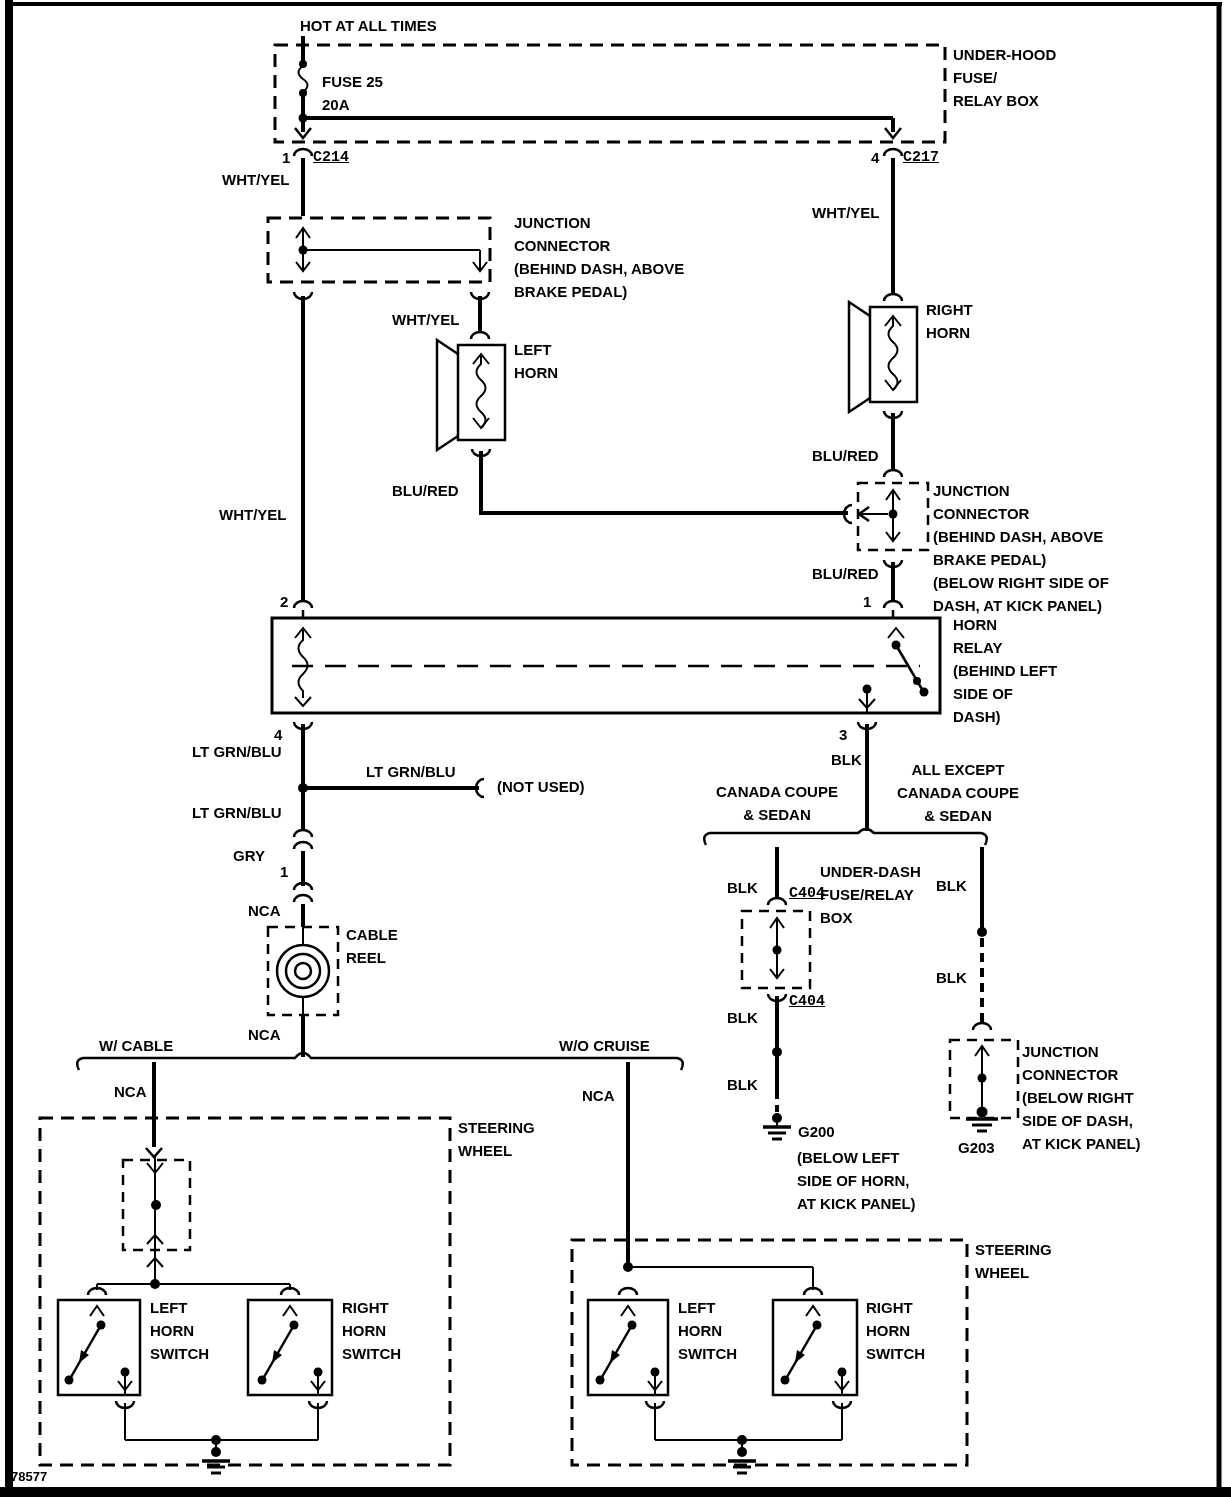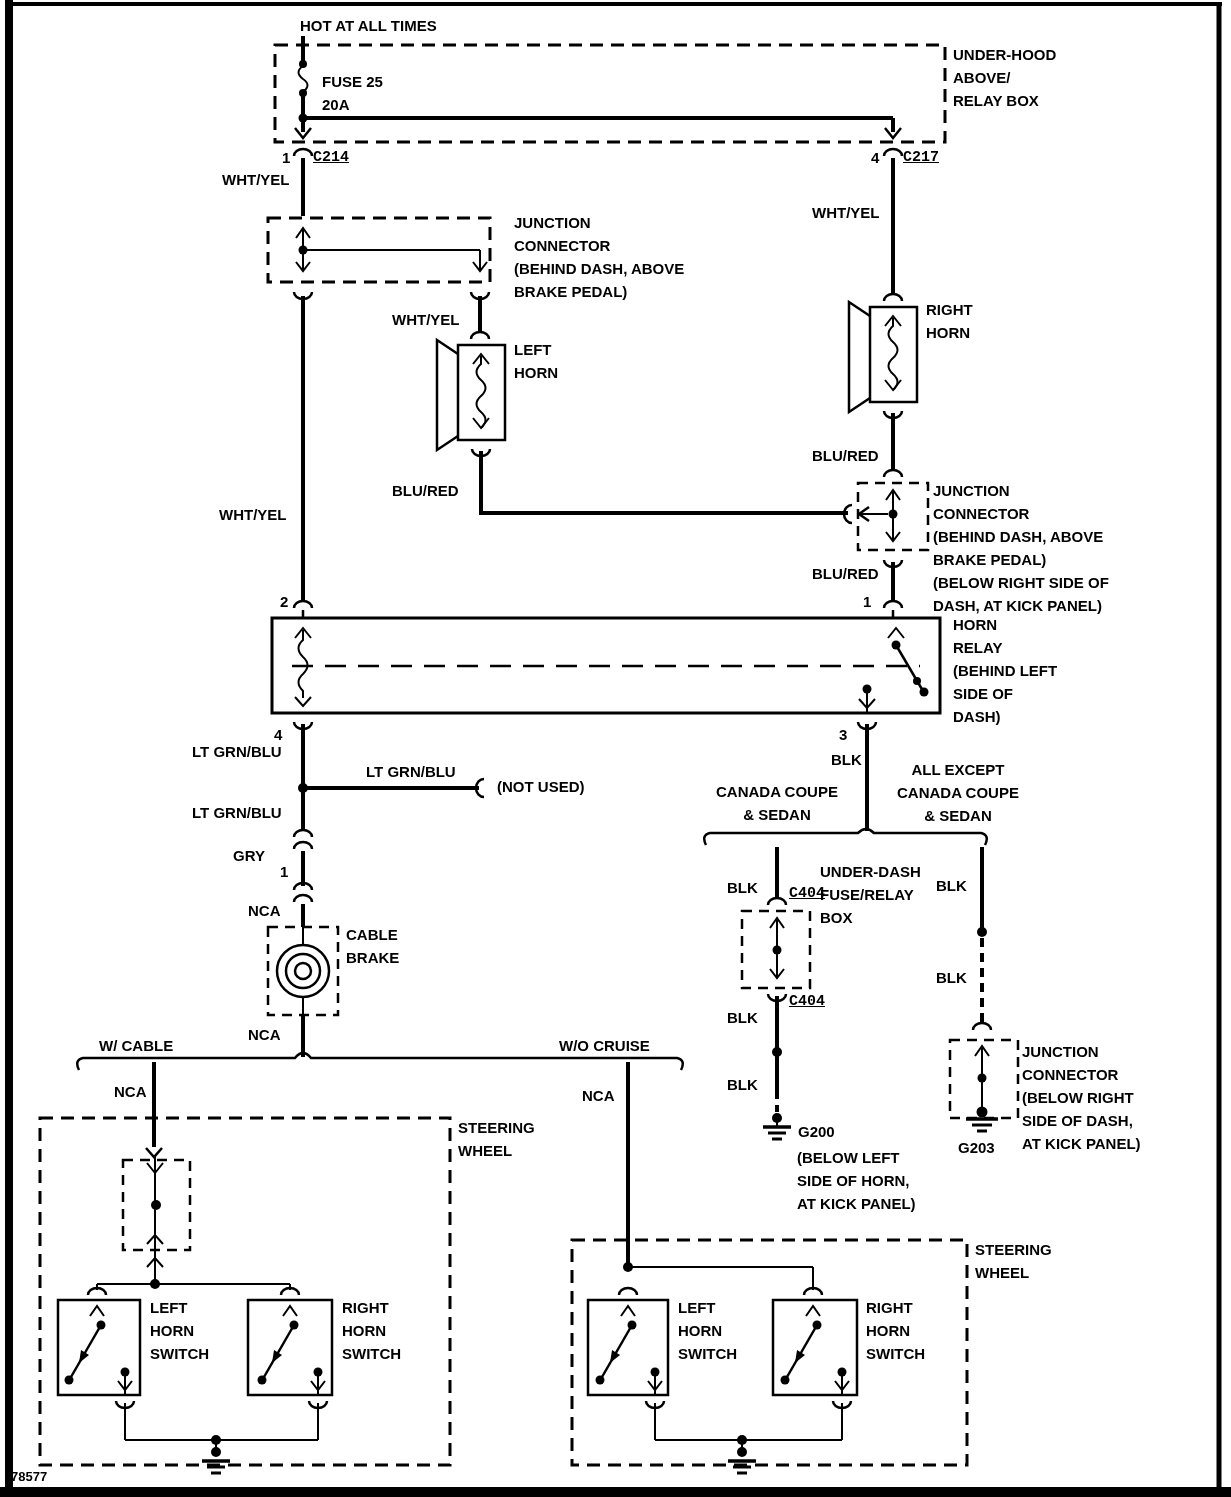--- a/index.html
+++ b/index.html
@@ -293,21 +293,21 @@
     <path d="M966,1119 H998" class="w35"></path>
     <path d="M972,1125 H992" class="w3"></path>
     <path d="M977,1131 H987" class="w3"></path>
   </g>
 </svg>
 
   <div class="lbl" style="left:300px;top:14px">HOT AT ALL TIMES</div>
   <div class="lbl" style="left:322px;top:70px">FUSE 25
 20A</div>
   <div class="lbl" style="left:953px;top:43px">UNDER-HOOD
-ABOVE/
+FUSE/
 RELAY BOX</div>
 
   <div class="lbl" style="left:282px;top:146px">1</div>
   <div class="lbl u" style="left:313px;top:146px">C214</div>
   <div class="lbl" style="left:222px;top:168px">WHT/YEL</div>
   <div class="lbl" style="left:871px;top:146px">4</div>
   <div class="lbl u" style="left:903px;top:146px">C217</div>
   <div class="lbl" style="left:812px;top:201px">WHT/YEL</div>
 
   <div class="lbl" style="left:514px;top:211px">JUNCTION
@@ -343,21 +343,21 @@
 
   <div class="lbl" style="left:192px;top:740px">LT GRN/BLU</div>
   <div class="lbl" style="left:831px;top:748px">BLK</div>
   <div class="lbl" style="left:366px;top:760px">LT GRN/BLU</div>
   <div class="lbl" style="left:497px;top:775px">(NOT USED)</div>
   <div class="lbl" style="left:192px;top:801px">LT GRN/BLU</div>
   <div class="lbl" style="left:233px;top:844px">GRY</div>
   <div class="lbl" style="left:280px;top:860px">1</div>
   <div class="lbl" style="left:248px;top:899px">NCA</div>
   <div class="lbl" style="left:346px;top:923px">CABLE
-BRAKE</div>
+REEL</div>
   <div class="lbl" style="left:248px;top:1023px">NCA</div>
 
   <div class="lbl" style="left:99px;top:1034px">W/ CABLE</div>
   <div class="lbl" style="left:559px;top:1034px">W/O CRUISE</div>
   <div class="lbl c" style="left:707px;top:780px">CANADA COUPE
 &amp; SEDAN</div>
   <div class="lbl c" style="left:888px;top:758px">ALL EXCEPT
 CANADA COUPE
 &amp; SEDAN</div>
 

